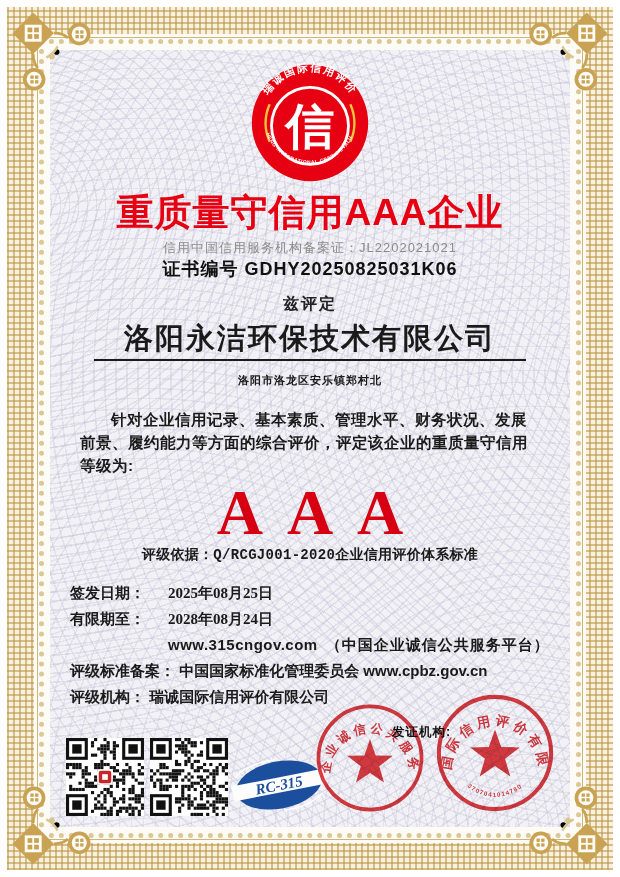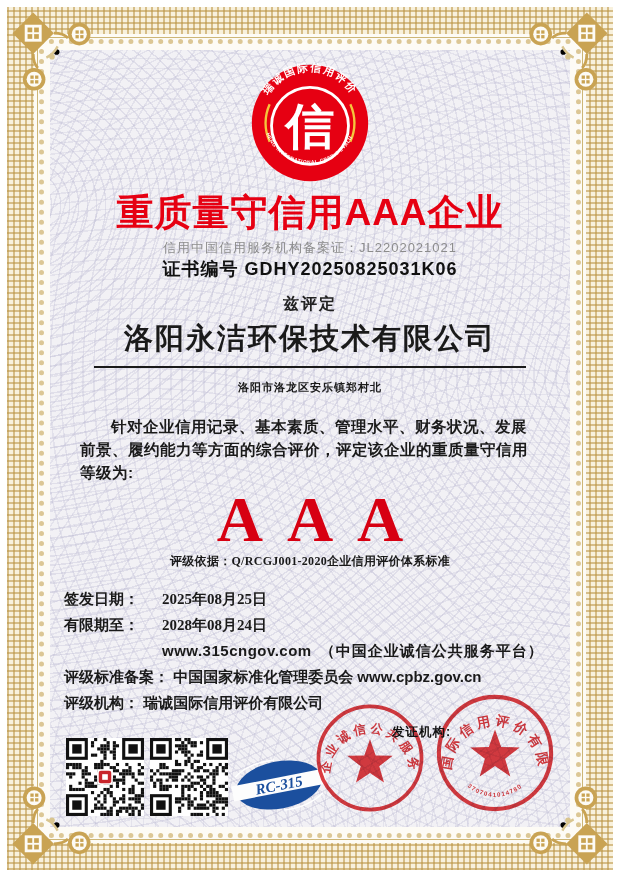--- a/index.html
+++ b/index.html
@@ -25,28 +25,28 @@
   .corner.tr{right:5px;top:5px;transform:scaleX(-1);}
   .corner.bl{left:5px;bottom:5px;transform:scaleY(-1);}
   .corner.br{right:5px;bottom:5px;transform:scale(-1,-1);}
   
   .logo{display:block;margin:12px auto 0;width:122px;height:122px;}
   .title{margin-top:8px;font-size:37px;font-weight:800;color:#e60012;letter-spacing:1px;line-height:1.15;}
   .subtitle{margin-top:4px;font-size:13px;color:#8c8c8c;letter-spacing:1px;}
   .certline{font-size:18px;font-weight:700;color:#111;letter-spacing:1px;}
   .hereby{margin-top:13px;font-size:16px;font-weight:700;color:#222;font-family:"Liberation Serif",serif;letter-spacing:2px;}
   .company{display:inline-block;margin-top:4px;font-size:29px;font-weight:900;color:#1a1a1a;
-           font-family:"Liberation Serif",serif;letter-spacing:2px;border-bottom:2px solid #1a1a1a;padding:0 30px 7px;text-align:center;}
+           font-family:"Liberation Serif",serif;letter-spacing:2px;border-bottom:2px solid #1a1a1a;padding:0 30px 0;text-align:center;}
   .address{margin-top:12px;font-size:11px;font-weight:700;color:#1a1a1a;letter-spacing:1px;}
   .bodytext{margin:20px 30px 0;font-size:15.5px;font-weight:600;color:#1a1a1a;text-align:left;
             text-indent:2em;line-height:1.5;letter-spacing:.5px;}
   .grade{margin-top:2px;font-family:"Liberation Serif",serif;font-size:64px;font-weight:700;color:#d70012;
          letter-spacing:24px;padding-left:24px;line-height:1.05;}
-  .basis{font-size:12px;font-weight:700;color:#1a1a1a;font-family:Liberation Serif, serif;letter-spacing:.3px;}
-  .info{margin:16px 0 0 14px;text-align:left;color:#1a1a1a;font-size:15px;line-height:26px;}
+  .basis{font-size:14px;font-weight:700;color:#1a1a1a;font-family:Liberation Mono, monospace;letter-spacing:.3px;}
+  .info{margin:16px 0 0 20px;text-align:left;color:#1a1a1a;font-size:15px;line-height:26px;}
   .row{display:flex;}
   .row .lab{width:98px;font-weight:700;font-family:"Liberation Serif",serif;flex:none;}
   .row .val{font-weight:700;font-family:"Liberation Serif",serif;}
   .row .url{font-weight:600;font-family:"Liberation Sans",sans-serif;letter-spacing:.5px;}
   .row .note{font-weight:700;margin-left:8px;letter-spacing:1px;}
   .row.plain{display:block;font-weight:700;}
   .row.plain .lab2{font-weight:700;}
   .bottom{position:absolute;left:0;top:0;width:100%;height:100%;pointer-events:none;}
   .qr{position:absolute;top:688px;width:78px;height:78px;}
   .qr1{left:16px;} .qr2{left:100px;}

